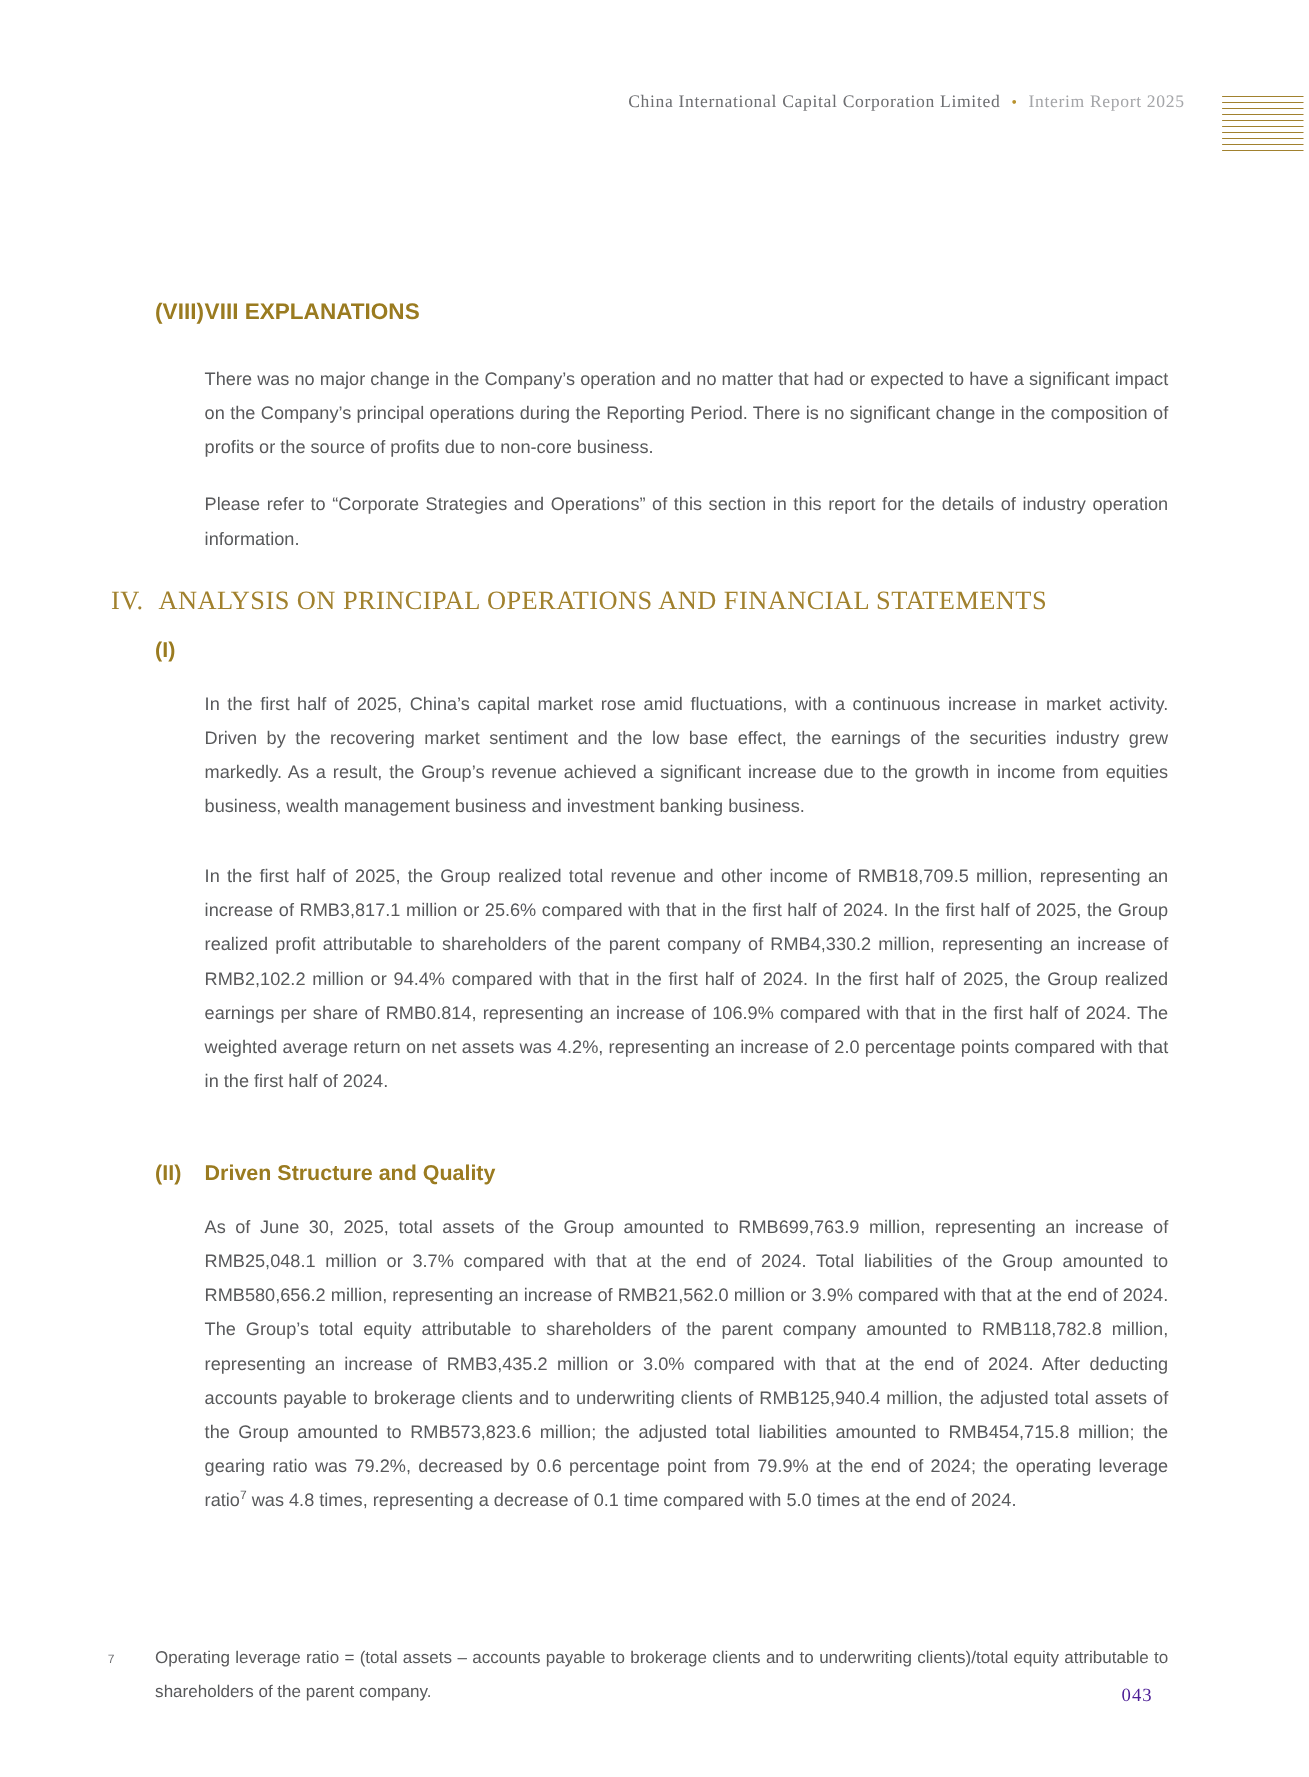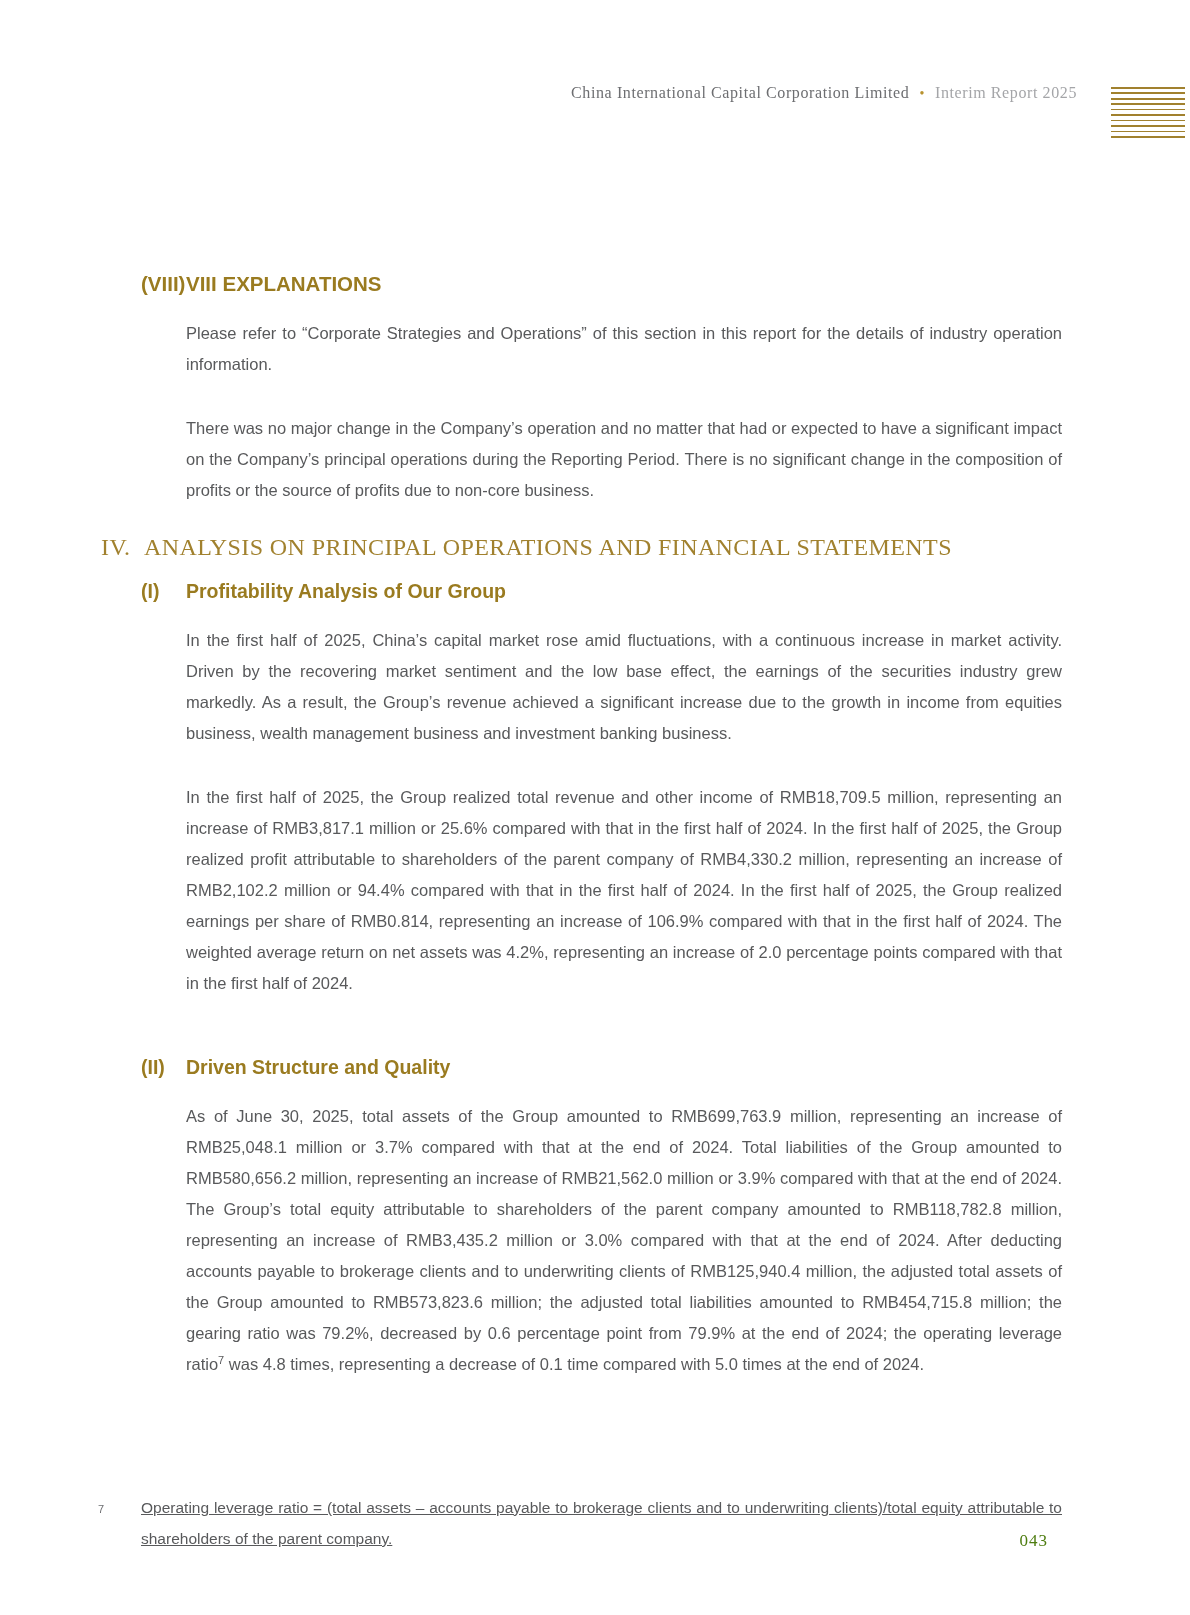--- a/index.html
+++ b/index.html
@@ -99,60 +99,59 @@
     line-height: 31px;
     color: #58595b;
   }
   .footnote .fn-marker {
     flex: 0 0 43px;
     width: 43px;
     font-size: 11px;
     padding-top: 2px;
     color: #6d6e71;
   }
-  .footnote .fn-text { flex: 1; text-align: justify; text-decoration: underline; }
+  .footnote .fn-text { flex: 1; text-align: justify; }
 
   
   .page-number {
     position: absolute;
     right: 142px;
     top: 1531px;
     font-family: "Liberation Serif", serif;
     font-size: 17px;
     letter-spacing: 1px;
-    color: #4d7c0f;
+    color: #4c1d95;
   }
 </style>
 </head>
 <body>
 
 <div class="page">
 
   <div class="header-text">
     <span>China International Capital Corporation Limited</span><span class="sep">•</span><span class="report">Interim Report 2025</span>
   </div>
   <div class="logo-stripes"></div>
 
   <div class="content">
 
     <div class="h-gold">
       <span class="lbl">(VIII)</span>
       <span>VIII EXPLANATIONS</span>
     </div>
+    <p class="body-p gap">There was no major change in the Company’s operation and no matter that had or expected to have a significant impact on the Company’s principal operations during the Reporting Period. There is no significant change in the composition of profits or the source of profits due to non-core business.</p>
     <p class="body-p first">Please refer to “Corporate Strategies and Operations” of this section in this report for the details of industry operation information.</p>
-    <p class="body-p gap">There was no major change in the Company’s operation and no matter that had or expected to have a significant impact on the Company’s principal operations during the Reporting Period. There is no significant change in the composition of profits or the source of profits due to non-core business.</p>
 
     <div class="h-roman">
       <span class="lbl">IV.</span>
       <span>ANALYSIS ON PRINCIPAL OPERATIONS AND FINANCIAL STATEMENTS</span>
     </div>
 
     <div class="h-sub">
       <span class="lbl">(I)</span>
-      <span>Profitability Analysis of Our Group</span>
     </div>
     <p class="body-p first">In the first half of 2025, China’s capital market rose amid fluctuations, with a continuous increase in market activity. Driven by the recovering market sentiment and the low base effect, the earnings of the securities industry grew markedly. As a result, the Group’s revenue achieved a significant increase due to the growth in income from equities business, wealth management business and investment banking business.</p>
     <p class="body-p gap">In the first half of 2025, the Group realized total revenue and other income of RMB18,709.5 million, representing an increase of RMB3,817.1 million or 25.6% compared with that in the first half of 2024. In the first half of 2025, the Group realized profit attributable to shareholders of the parent company of RMB4,330.2 million, representing an increase of RMB2,102.2 million or 94.4% compared with that in the first half of 2024. In the first half of 2025, the Group realized earnings per share of RMB0.814, representing an increase of 106.9% compared with that in the first half of 2024. The weighted average return on net assets was 4.2%, representing an increase of 2.0 percentage points compared with that in the first half of 2024.</p>
 
     <div class="h-sub" style="margin-top:56px;">
       <span class="lbl">(II)</span>
       <span>Driven Structure and Quality</span>
     </div>
     <p class="body-p first"><span>As of June 30, 2025, total assets of the Group amounted to RMB699,763.9 million, representing an increase of RMB25,048.1 million or 3.7% compared with that at the end of 2024. Total liabilities of the Group amounted to RMB580,656.2 million, representing an increase of RMB21,562.0 million or 3.9% compared with that at the end of 2024. The Group’s total equity attributable to shareholders of the parent company amounted to RMB118,782.8 million, representing an increase of RMB3,435.2 million or 3.0% compared with that at the end of 2024. After deducting accounts payable to brokerage clients and to underwriting clients of RMB125,940.4 million, the adjusted total assets of the Group amounted to RMB573,823.6 million; the adjusted total liabilities amounted to RMB454,715.8 million; the gearing ratio was 79.2%, decreased by 0.6 percentage point from 79.9% at the end of 2024; the operating leverage ratio</span><sup>7</sup><span> was 4.8 times, representing a decrease of 0.1 time compared with 5.0 times at the end of 2024.</span></p>
 

